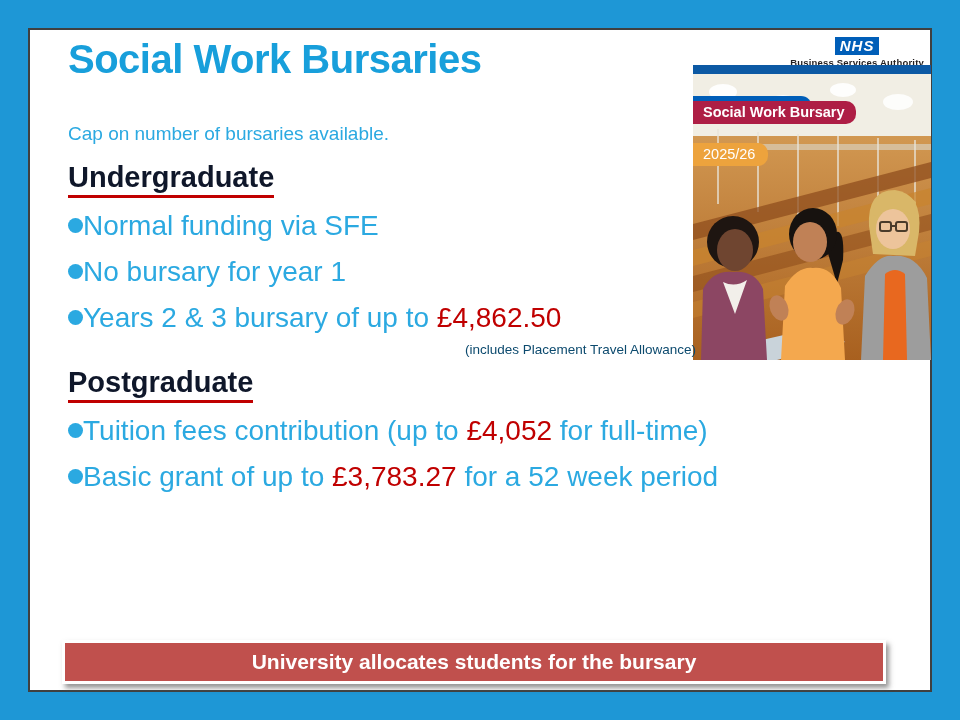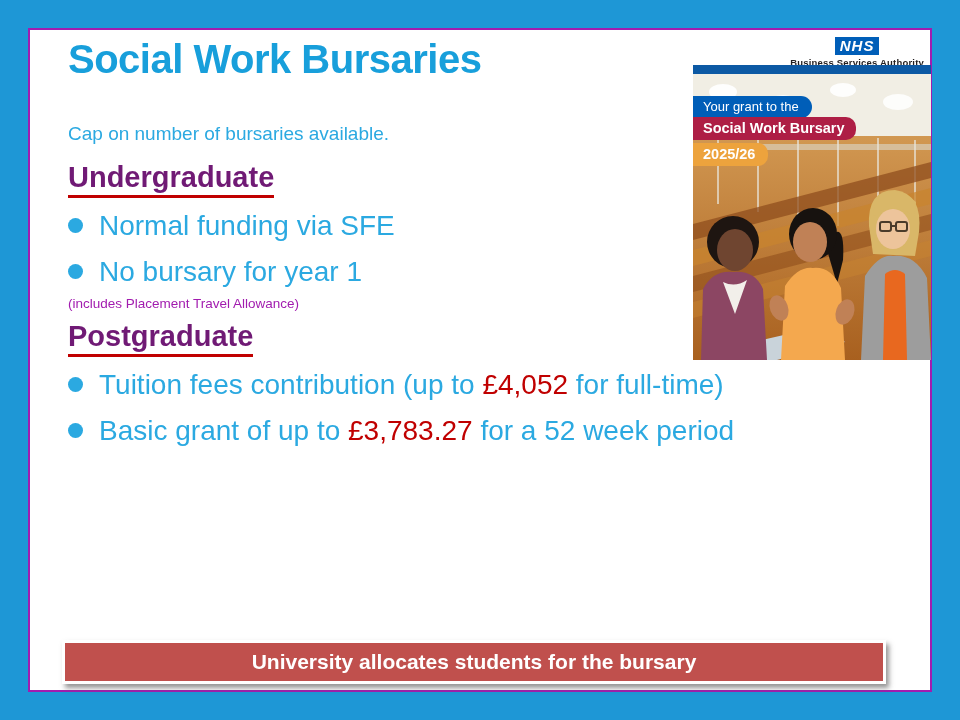--- a/index.html
+++ b/index.html
@@ -1,53 +1,53 @@
 <!DOCTYPE html>
 <html><head>
 <meta charset="utf-8">
 <style>
   html,body{margin:0;padding:0;}
   .slide{position:relative;width:960px;height:720px;background:#1E97D6;
          font-family:"Liberation Sans",sans-serif;overflow:hidden;}
   .content{position:absolute;left:28px;top:28px;width:900px;height:660px;
-           background:#ffffff;border:2px solid #a21caf;}
+           background:#ffffff;border:2px solid #404040;}
   .page-title{position:absolute;left:38px;top:4px;font-size:40px;font-weight:bold;
               color:#189FDB;line-height:1.25;letter-spacing:-0.5px;}
   
   .nhs{position:absolute;top:7px;right:6px;text-align:center;}
   .nhs-box{display:inline-block;background:#005EB8;color:#ffffff;font-style:italic;
            font-weight:bold;font-size:15px;line-height:18px;padding:0 5px;letter-spacing:1px;}
   .nhs-org{font-size:9.5px;font-weight:bold;color:#231F20;margin-top:2px;letter-spacing:0.2px;}
   
   .photo{position:absolute;left:663px;top:35px;width:238px;height:295px;overflow:hidden;
          background:#C5853F;}
   .photo-bar{height:9px;background:#0C59A4;}
   .badge{position:absolute;color:#fff;white-space:nowrap;}
   .badge1{left:0;top:31px;background:#005EB8;font-size:13px;padding:3px 13px 4px 10px;
           border-radius:0 13px 13px 0;}
-  .badge2{left:0;top:52px;background:#AE1E45;font-size:14.5px;font-weight:bold;
+  .badge2{left:0;top:36px;background:#AE1E45;font-size:14.5px;font-weight:bold;
           padding:3px 11px 4px 10px;border-radius:0 10px 10px 0;}
-  .badge3{left:0;top:78px;background:#EDA33D;font-size:14.5px;font-weight:bold;
+  .badge3{left:0;top:78px;background:#EDA33D;font-size:14.5px;font-weight:normal;
           padding:3px 13px 4px 10px;border-radius:0 10px 10px 0;}
   
   .body-col{position:absolute;left:38px;top:86px;width:856px;}
   .cyan{color:#2BA9E1;}
   .red{color:#C00000;}
   .black{color:#000000;}
   .intro{font-size:19px;line-height:35px;color:#2BA9E1;margin:0 0 9px;}
-  .section-h{font-size:29px;line-height:34px;font-weight:bold;color:#701a75;margin:0 0 9px;}
+  .section-h{font-size:29px;line-height:34px;font-weight:bold;color:#0f172a;margin:0 0 9px;}
   .section-h .u{display:inline-block;border-bottom:3px solid #C00000;padding-bottom:1px;}
   .pg-gap{}
   ul.blist{list-style:none;margin:0;padding:0;}
-  .li{display:flex;gap:16px;margin-bottom:9px;font-size:28px;line-height:37px;}
+  .li{display:flex;gap:0;margin-bottom:9px;font-size:28px;line-height:37px;}
   .dot{width:15px;height:15px;border-radius:50%;background:#2BA9E1;flex:0 0 15px;margin-top:11px;}
   .li-text{white-space:pre-wrap;}
   .small19{font-size:19px;}
-  .note-right{width:628px;text-align:left;font-size:13.5px;line-height:16px;
-              color:#a21caf;margin:-3px 0 7px;}
+  .note-right{width:628px;text-align:right;font-size:13.5px;line-height:16px;
+              color:#0c4a6e;margin:-3px 0 7px;}
   
   .banner{position:absolute;left:32px;top:610px;width:818px;height:38px;background:#C0504D;
           border:3px solid #ffffff;box-shadow:3px 4px 5px rgba(90,90,90,0.65);
           text-align:center;}
   .banner-label{color:#ffffff;font-weight:bold;font-size:21px;line-height:38px;}
 </style>
 </head>
 <body>
 
 <div class="slide">
@@ -121,20 +121,24 @@
       <div class="section-h"><span class="u">Undergraduate</span></div>
       <ul class="blist">
         <li class="li">
             <span class="dot"></span>
             <div class="li-text cyan"><span>Normal funding via SFE</span></div>
           </li>
         <li class="li">
             <span class="dot"></span>
             <div class="li-text cyan"><span>No bursary for year 1</span></div>
           </li>
+        <li class="li">
+            <span class="dot"></span>
+            <div class="li-text"><span class="cyan">Years 2 &amp; 3 bursary of up to </span><span class="red">£4,862.50</span></div>
+          </li>
       </ul>
       <div class="note-right">(includes Placement Travel Allowance)</div>
 
       <div class="section-h pg-gap"><span class="u">Postgraduate</span></div>
       <ul class="blist">
         <li class="li">
             <span class="dot"></span>
             <div class="li-text"><span class="cyan">Tuition fees contribution (up to </span><span class="red">£4,052</span><span class="cyan"> for full-time)</span></div>
           </li>
         <li class="li">

